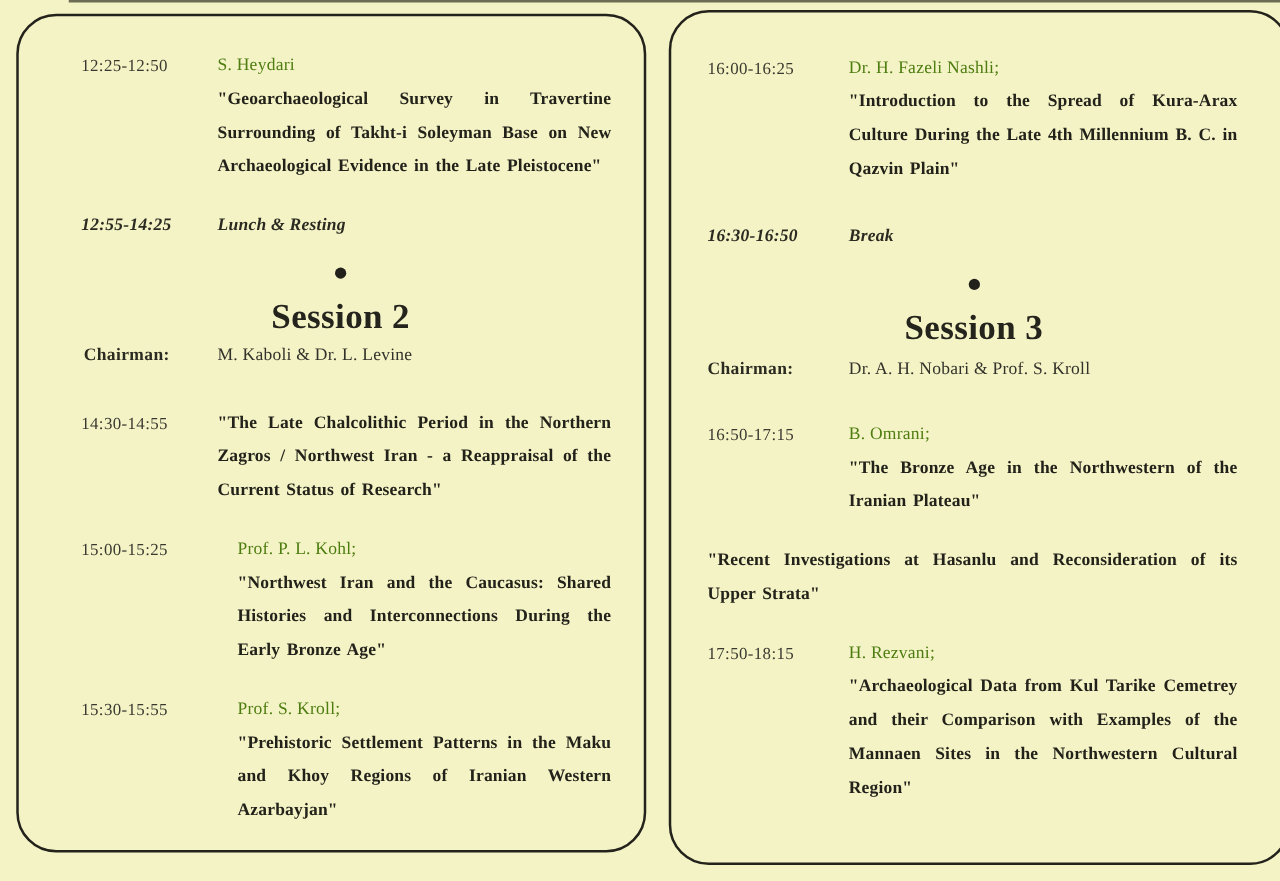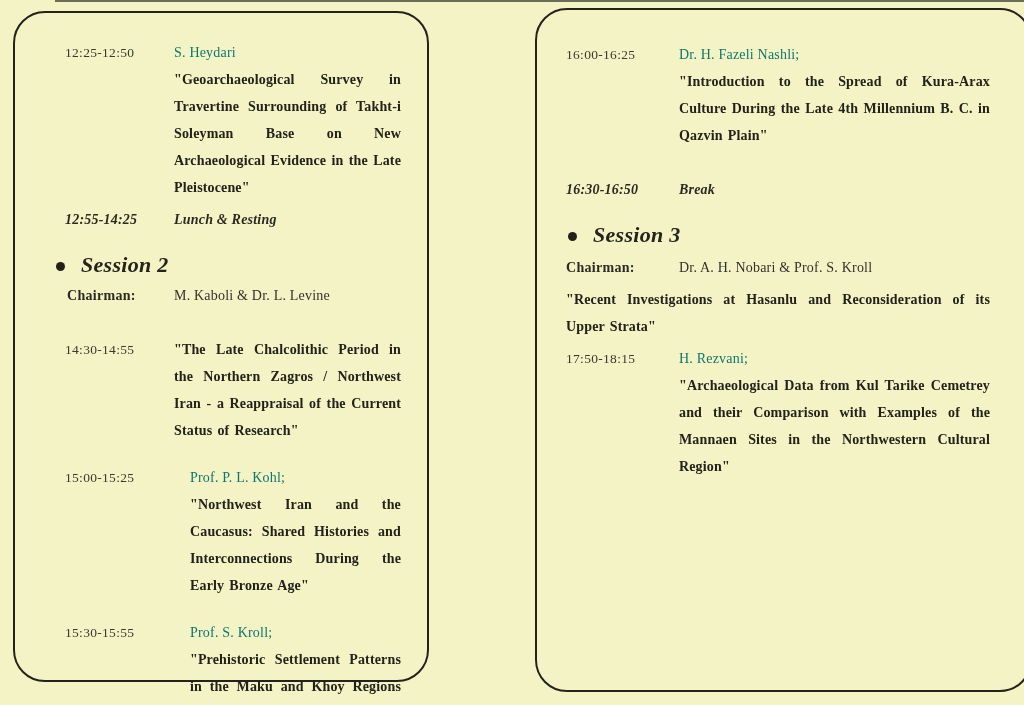--- a/index.html
+++ b/index.html
@@ -15,71 +15,71 @@
     position:absolute; top:0; left:55px; right:0; height:2px;
     background:#4a4936; opacity:.8;
   }
   .page {
     position:absolute;
     border:2px solid #23221b;
     border-radius:32px;
     box-sizing:border-box;
     background:transparent;
   }
-  .page.left  { left:13px;  top:11px; width:416px; height:671px; padding:26px 26px 0 50px; }
+  .page.left  { left:13px;  top:11px; width:504px; height:671px; padding:26px 26px 0 50px; }
   .page.right { left:535px; top:8px;  width:497px; height:684px; padding:31px 40px 0 29px; }
 
   .row { display:flex; align-items:flex-start; }
   .time {
     flex:none; width:109px;
     font-size:13.5px; line-height:27px;
     color:#3a392f; letter-spacing:.3px;
   }
   .page.right .time { width:113px; }
   .content { flex:1; min-width:0; }
 
   .speaker {
     font-size:14px; line-height:27px;
-    color:#0f766e; letter-spacing:.2px;
+    color:#4d7c0f; letter-spacing:.2px;
   }
   .title {
     font-size:14px; line-height:27px;
     font-weight:bold; color:#23221a;
     text-align:justify; letter-spacing:.15px; word-spacing:1.5px;
   }
 
   .break-row .time, .break-label {
     font-weight:bold; font-style:italic;
     font-size:14px; line-height:27px; color:#2b2a21;
     letter-spacing:.2px;
   }
 
   .session-heading {
     display:flex; align-items:center; gap:16px;
-    font-size:22px; line-height:30px;
-    font-weight:bold; font-style:italic;
-    color:#24231c; letter-spacing:.3px;
+    font-size:28px; line-height:30px;
+    font-weight:bold; 
+    color:#24231c; letter-spacing:.3px;flex-direction:column;
   }
   .page.left  .session-heading { margin-left:-9px; }
   .page.right .session-heading { margin-left:2px;align-items:center; }
   .bullet {
     flex:none; width:9px; height:9px; border-radius:50%;
     background:#21201a; margin-top:3px;
   }
 
   .chairman .time { font-weight:bold; font-style:normal; font-size:14px; color:#2c2b22; }
   .page.left .chairman { margin-left:2px; }
   .page.left .chairman .time { width:107px; }
   .chair-value { font-size:14px; line-height:27px; color:#33322a; letter-spacing:.2px; }
 
   .mt2  { margin-top:2px;  }
   .mt4  { margin-top:4px;  }
   .mt17 { margin-top:17px; }
   .mt20 { margin-top:20px;gap:16px; }
-  .mt22 { margin-top:5px; }
+  .mt22 { margin-top:20px; }
   .mt25 { margin-top:25px; }
   .mt27 { margin-top:27px; }
 </style>
 </head>
 <body>
 
 <div class="scan-edge-top"></div>
 
 <div class="page left">
 
@@ -153,20 +153,27 @@
   <div class="session-heading mt17">
     <span class="bullet"></span>
     <span>Session 3</span>
   </div>
 
   <div class="row chairman mt4">
     <div class="time">Chairman:</div>
     <div class="content chair-value">Dr. A. H. Nobari &amp; Prof. S. Kroll</div>
   </div>
 
+  <div class="row talk mt25">
+    <div class="time">16:50-17:15</div>
+    <div class="content">
+      <div class="speaker">B. Omrani;</div>
+      <div class="title">"The Bronze Age in the Northwestern of the Iranian Plateau"</div>
+    </div>
+  </div>
 
   <div class="row talk mt22">
     <div class="content">
       <div class="title">"Recent Investigations at Hasanlu and Reconsideration of its Upper Strata"</div>
     </div>
   </div>
 
   <div class="row talk mt22">
     <div class="time">17:50-18:15</div>
     <div class="content">

